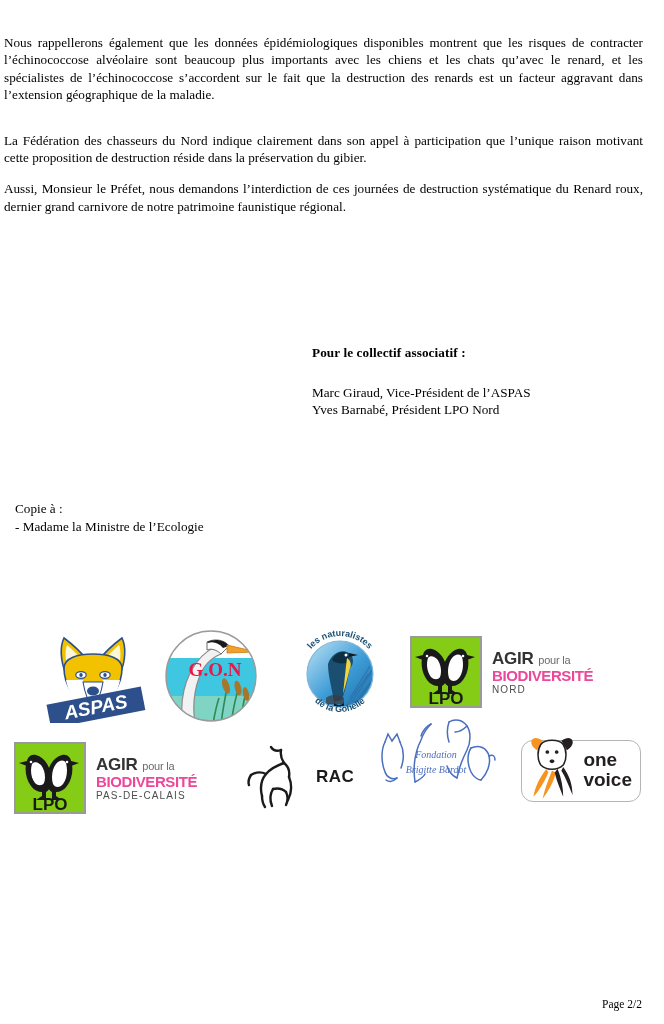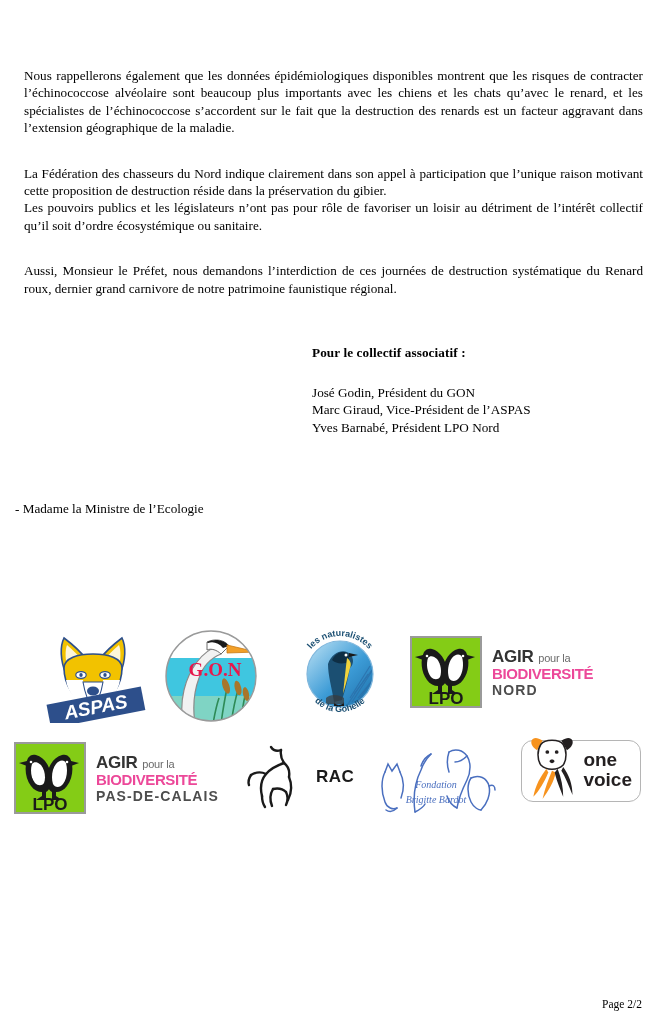--- a/index.html
+++ b/index.html
@@ -20,24 +20,23 @@
 
   .page {
     position: absolute;
     inset: 0;
     width: 664px;
     height: 1024px;
   }
 
   .body-text {
     position: absolute;
-    left: 24px;
+    left: 4px;
     right: 21px;
     top: 34px;
-    margin-top: 33px;
   }
 
   p.para {
     margin: 0 0 14px 0;
     font-size: 13.2px;
     line-height: 17.4px;
     text-align: justify;
     text-justify: inter-word;
     hyphens: none;
   }
@@ -83,38 +82,38 @@
   .logo-zone { position: absolute; left: 0; top: 0; width: 664px; height: 1024px; pointer-events: none; }
   .logo { position: absolute; pointer-events: auto; }
 
   
   .aspas { left: 38px; top: 628px; width: 110px; height: 95px; }
   .gon   { left: 163px; top: 628px; width: 96px; height: 96px; }
   .gohelle { left: 292px; top: 624px; width: 96px; height: 100px; }
   .lpo-nord { left: 410px; top: 636px; width: 216px; height: 72px; }
   .lpo-pdc  { left: 14px;  top: 742px; width: 216px; height: 72px; }
   .rac      { left: 240px; top: 744px; width: 125px; height: 66px; }
-  .fbb      { left: 375px; top: 738px; width: 122px; height: 78px; }
+  .fbb      { left: 375px; top: 708px; width: 122px; height: 78px; }
   .onevoice { left: 508px; top: 740px; width: 120px; height: 74px; padding-left: 13px; }
 
   .lpo-block { display: flex; align-items: center; gap: 10px; }
   .lpo-mark {
     width: 72px; height: 72px;
     background: #84cc16;
     border: 2px solid #9a9a9a;
     box-sizing: border-box;
     position: relative;
     flex: 0 0 auto;
   }
   .lpo-wordmark { line-height: 1; font-family: "Liberation Sans", sans-serif; }
   .lpo-l1 { font-size: 17px; color: #4d4d4d; letter-spacing: -0.2px; }
   .lpo-l1 b { font-weight: bold; color: #333333; }
   .lpo-l1 span.thin { font-weight: normal; color: #6b6b6b; font-size: 11px; text-align: center; }
   .lpo-l2 { font-size: 15px; font-weight: bold; color: #ec4899; letter-spacing: -0.4px; margin-top: 1px; }
-  .lpo-l3 { font-size: 14px; font-weight: bold; color: #4d4d4d; letter-spacing: 1.1px; margin-top: 2px; }
+  .lpo-l3 { font-size: 10px; font-weight: normal; color: #4d4d4d; letter-spacing: 1.1px; margin-top: 2px; }
 
   .rac-block { display: flex; align-items: center; gap: 6px; }
   .rac-text { font-family: "Liberation Sans", sans-serif; font-size: 17px; font-weight: bold; color: #1a1a1a; letter-spacing: .5px; }
 
   .ov-block {
     width: 120px; height: 62px;
     border: 1.6px solid #b5b5b5;
     border-radius: 12px;
     position: relative;
     box-sizing: border-box;
@@ -124,34 +123,33 @@
 </style>
 </head>
 <body>
 
 <div class="page">
 
   <div class="body-text">
     <p class="para">Nous rappellerons également que les données épidémiologiques disponibles montrent que les risques de contracter l’échinococcose alvéolaire sont beaucoup plus importants avec les chiens et les chats qu’avec le renard, et les spécialistes de l’échinococcose s’accordent sur le fait que la destruction des renards est un facteur aggravant dans l’extension géographique de la maladie.</p>
     <div class="spacer-md"></div>
     <p class="para tight">La Fédération des chasseurs du Nord indique clairement dans son appel à participation que l’unique raison motivant cette proposition de destruction réside dans la préservation du gibier.</p>
-    <p class="para">Les pouvoirs publics et les législateurs n’ont pas pour rôle de favoriser un loisir au détriment de l’intérêt collectif  qu’il soit d’ordre écosystémique ou sanitaire.</p>
     <div class="spacer-md"></div>
     <p class="para">Aussi, Monsieur le Préfet, nous demandons l’interdiction de ces journées de destruction systématique du Renard roux, dernier grand carnivore de notre patrimoine faunistique régional.</p>
     <div class="spacer-lg"></div>
   </div>
 
   <div class="signature">
     <div class="sig-title">Pour le collectif associatif :</div>
-    <div class="sig-line">José Godin, Président du GON</div>
     <div class="sig-line">Marc Giraud, Vice-Président de l’ASPAS</div>
     <div class="sig-line">Yves Barnabé, Président LPO Nord</div>
   </div>
 
   <div class="copie">
+    <div>Copie à :</div>
     <div>- Madame la Ministre de l’Ecologie</div>
   </div>
 
   <div class="logo-zone">
 
     <div class="logo aspas">
       <svg viewBox="0 0 110 95" width="110" height="95">
         <g>
 
           <path d="M28 46 C22 32 22 18 26 10 C34 16 43 24 49 32 Z" fill="#F2C200" stroke="#2D4F8B" stroke-width="1.6"></path>

